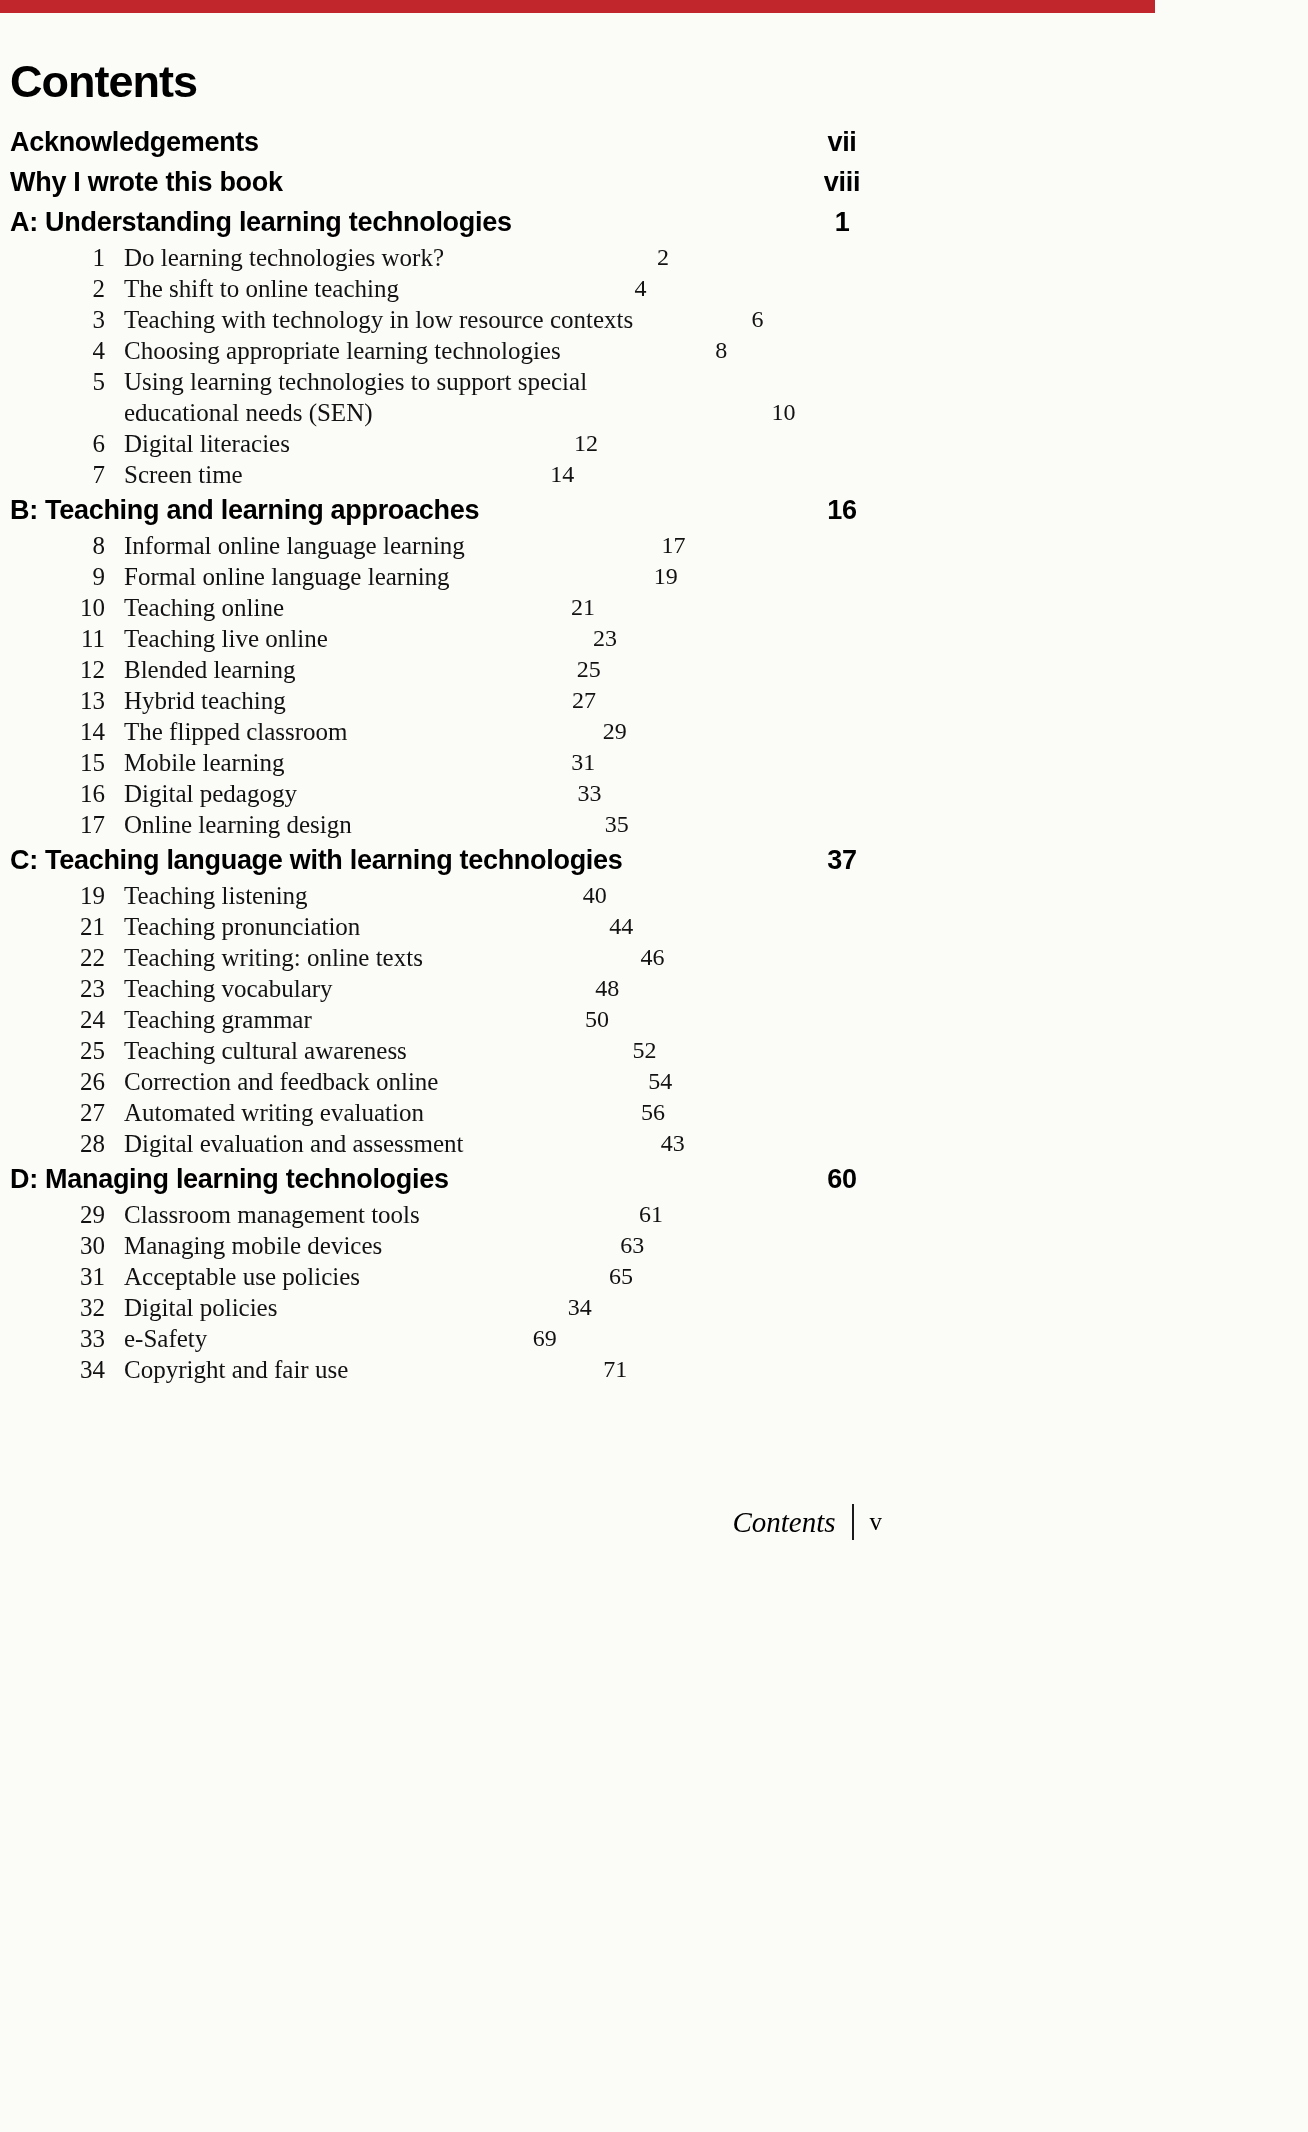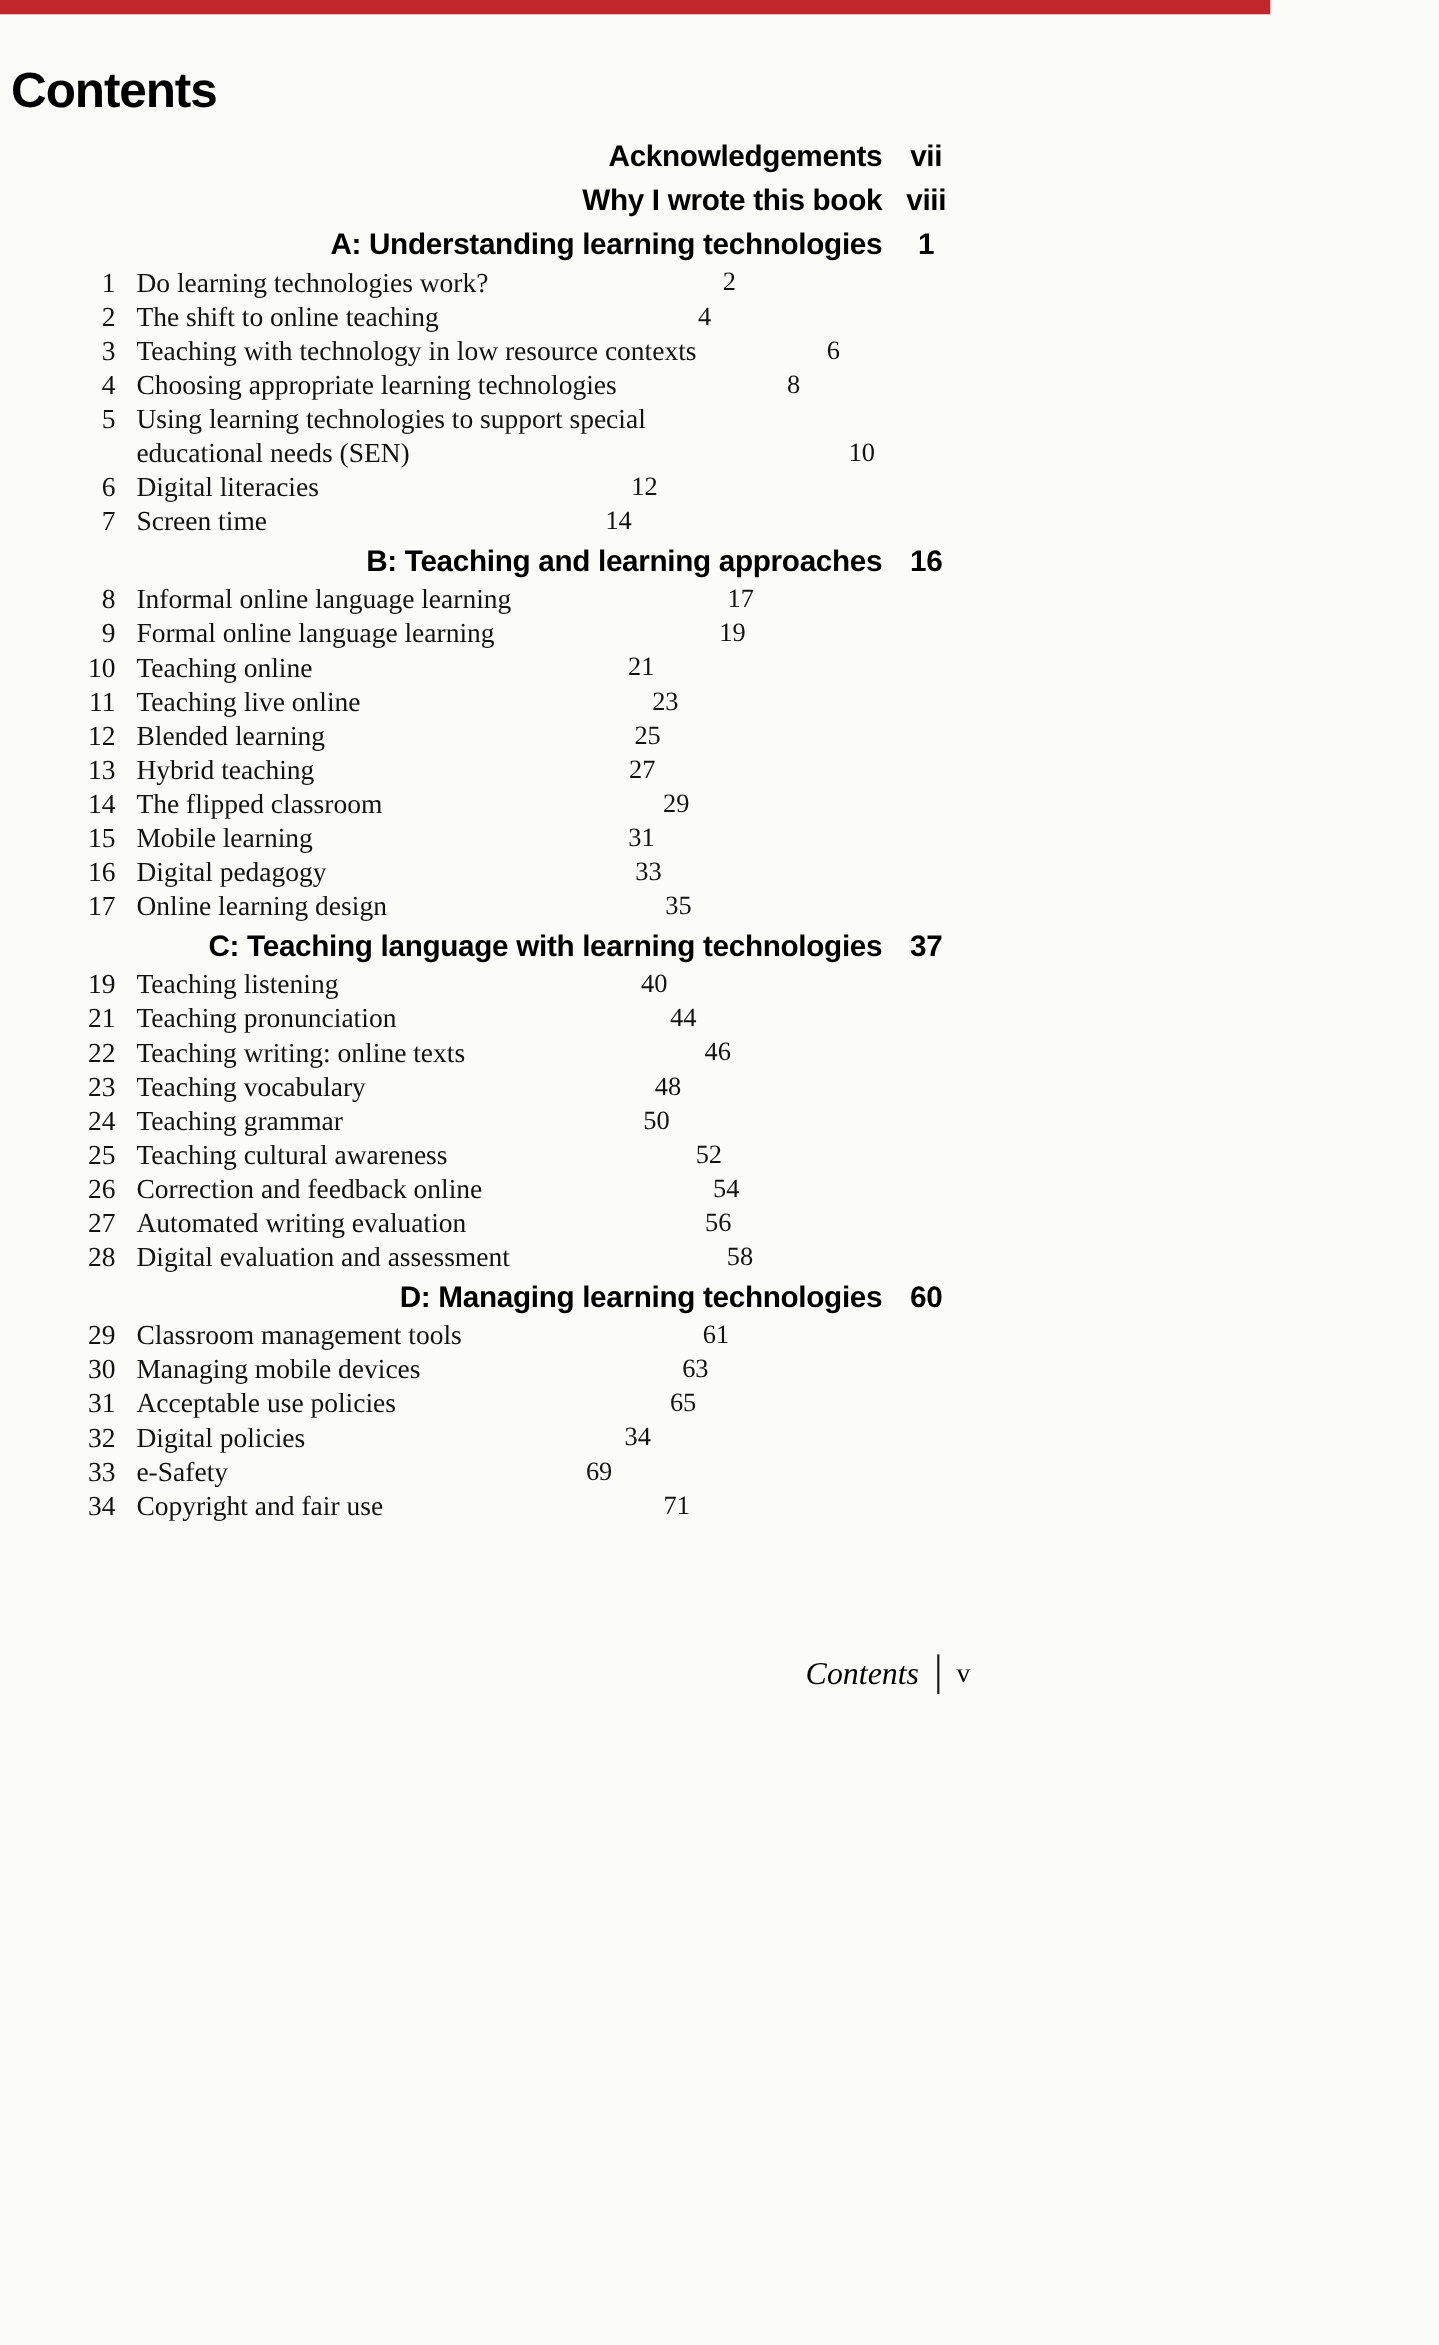--- a/index.html
+++ b/index.html
@@ -31,21 +31,21 @@
   .pg { text-align:center; }
   
   .fm, .sec {
     font-family:"Liberation Sans", sans-serif;
     font-weight:700;
     font-size:27px;
     line-height:40px;
     letter-spacing:-0.3px;
     color:#000;
   }
-  .fm .lbl, .sec .lbl { flex:1;text-align:right; }
+  .fm .lbl, .sec .lbl { flex:1; }
   .fm .pg, .sec .pg { min-width:80px; align-self:flex-end; }
   
   .item { font-size:25px; line-height:31px; }
   .item .num { width:95px; text-align:right; align-self:flex-start; }
   .item .lbl { max-width:580px; padding-left:19px; }
   .item .pg { flex:1; align-self:flex-end; font-size:24px; }
   
   .footer {
     position:absolute; top:1504px; left:0;
     width:882px;
@@ -217,21 +217,21 @@
           <span class="pg">54</span>
         </div>
         <div class="row item">
           <span class="num">27</span>
           <span class="lbl">Automated writing evaluation</span>
           <span class="pg">56</span>
         </div>
         <div class="row item">
           <span class="num">28</span>
           <span class="lbl">Digital evaluation and assessment</span>
-          <span class="pg">58</span>
+          <span class="pg">43</span>
         </div>
         <div class="row sec">
           <span class="lbl">D: Managing learning technologies</span>
           <span class="pg">60</span>
         </div>
         <div class="row item">
           <span class="num">29</span>
           <span class="lbl">Classroom management tools</span>
           <span class="pg">61</span>
         </div>

